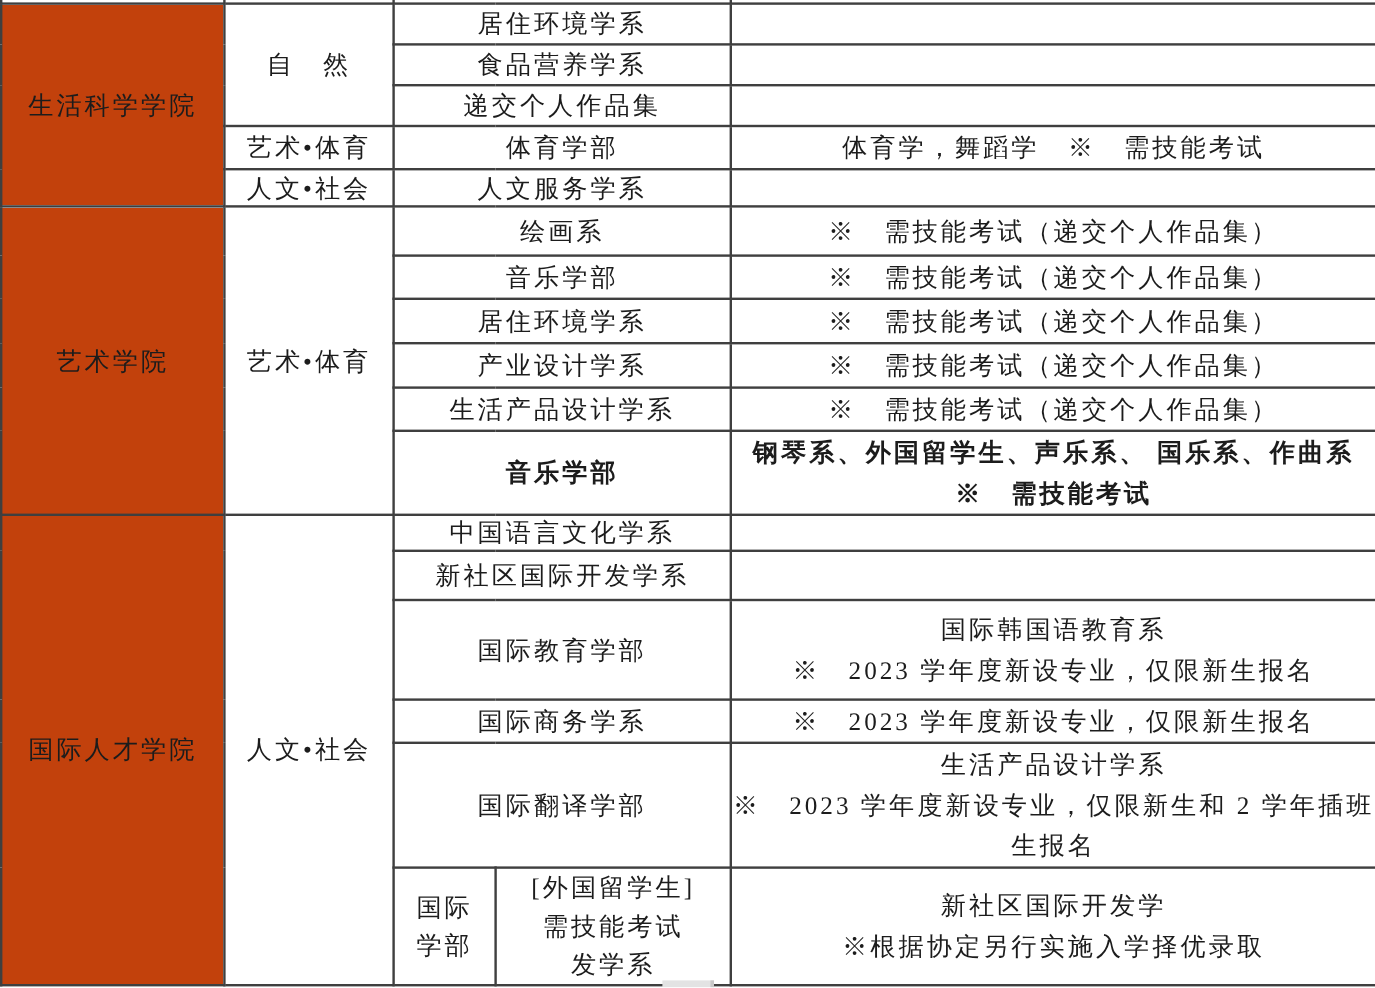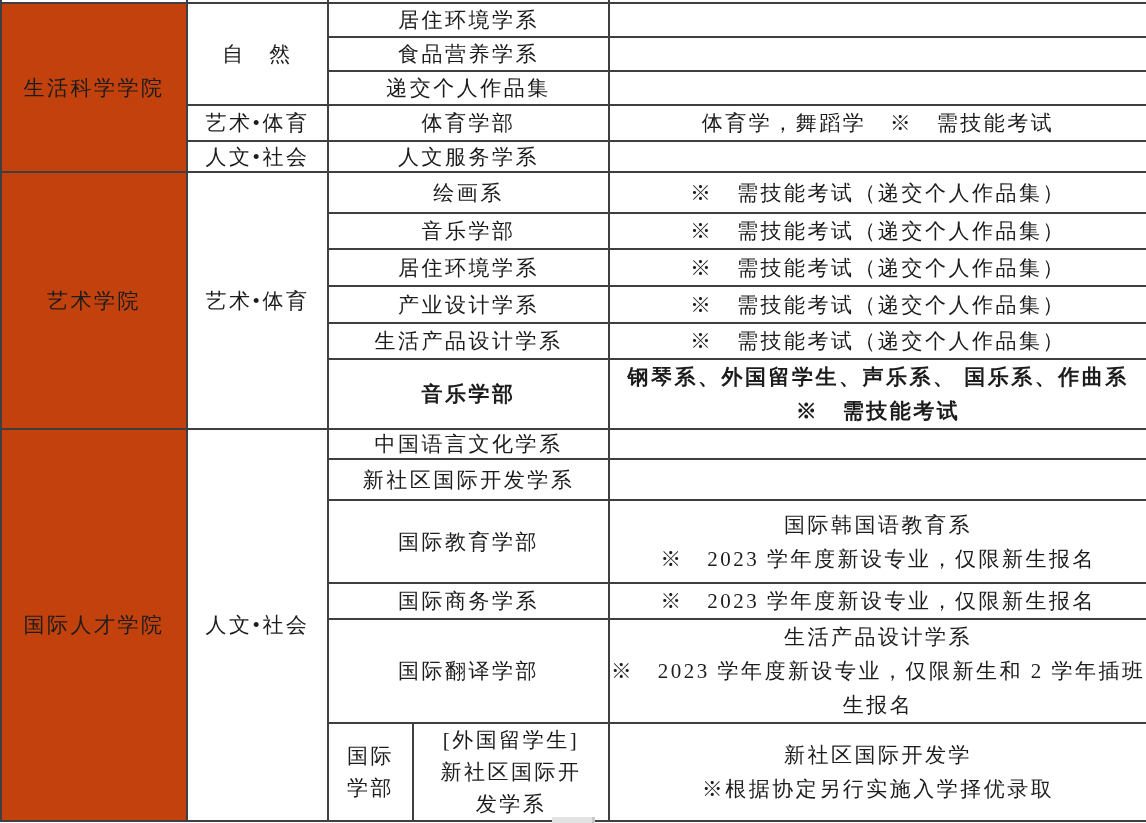--- a/index.html
+++ b/index.html
@@ -161,21 +161,21 @@
         <div class="note-line">※　2023 学年度新设专业，仅限新生和 2 学年插班生报名</div>
       </td>
     </tr>
     <tr class="h97">
       <td>
         <div class="dept-line">国际</div>
         <div class="dept-line">学部</div>
       </td>
       <td>
         <div class="dept-line">[外国留学生]</div>
-        <div class="dept-line">新社区国际开</div>
+        <div class="dept-line">需技能考试</div>
         <div class="dept-line">发学系</div>
       </td>
       <td class="note">
         <div class="note-line">新社区国际开发学</div>
         <div class="note-line">※根据协定另行实施入学择优录取</div>
       </td>
     </tr>
   </tbody>
     </table>
 

